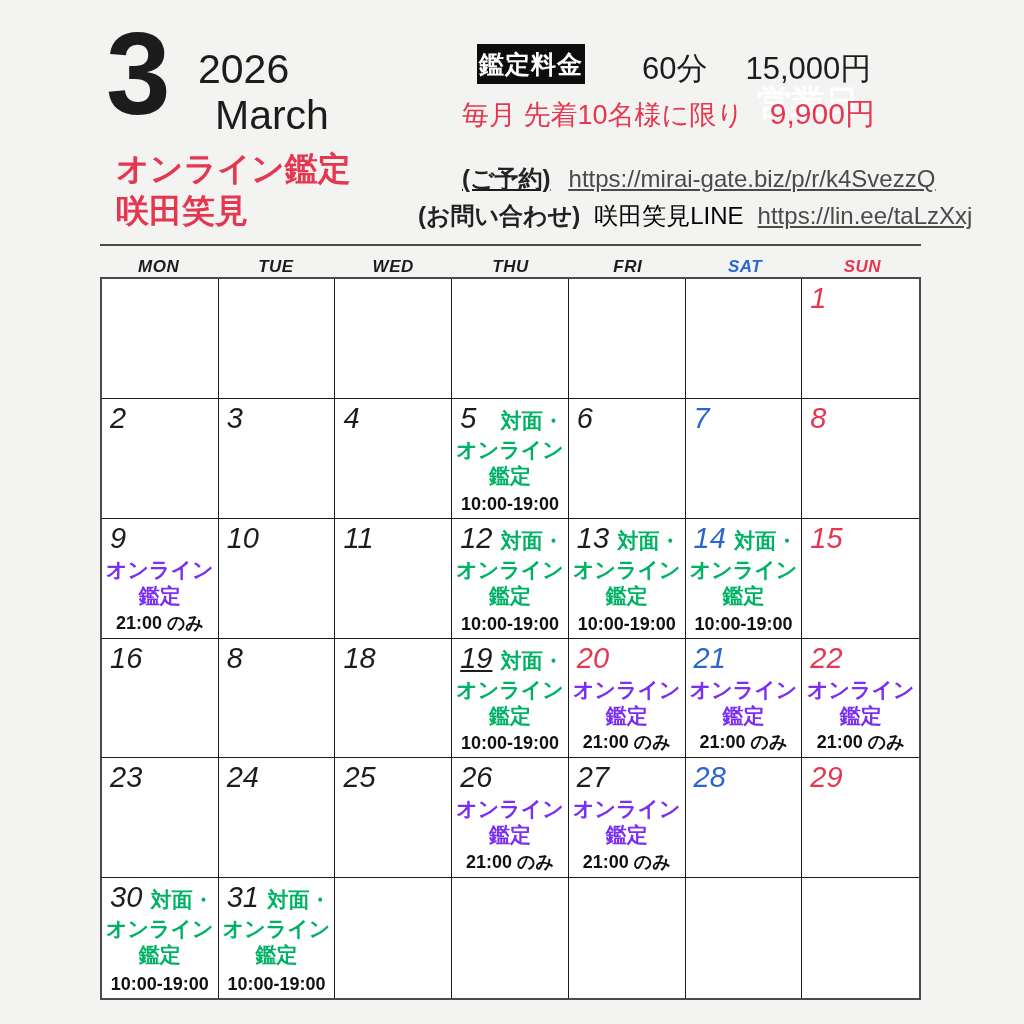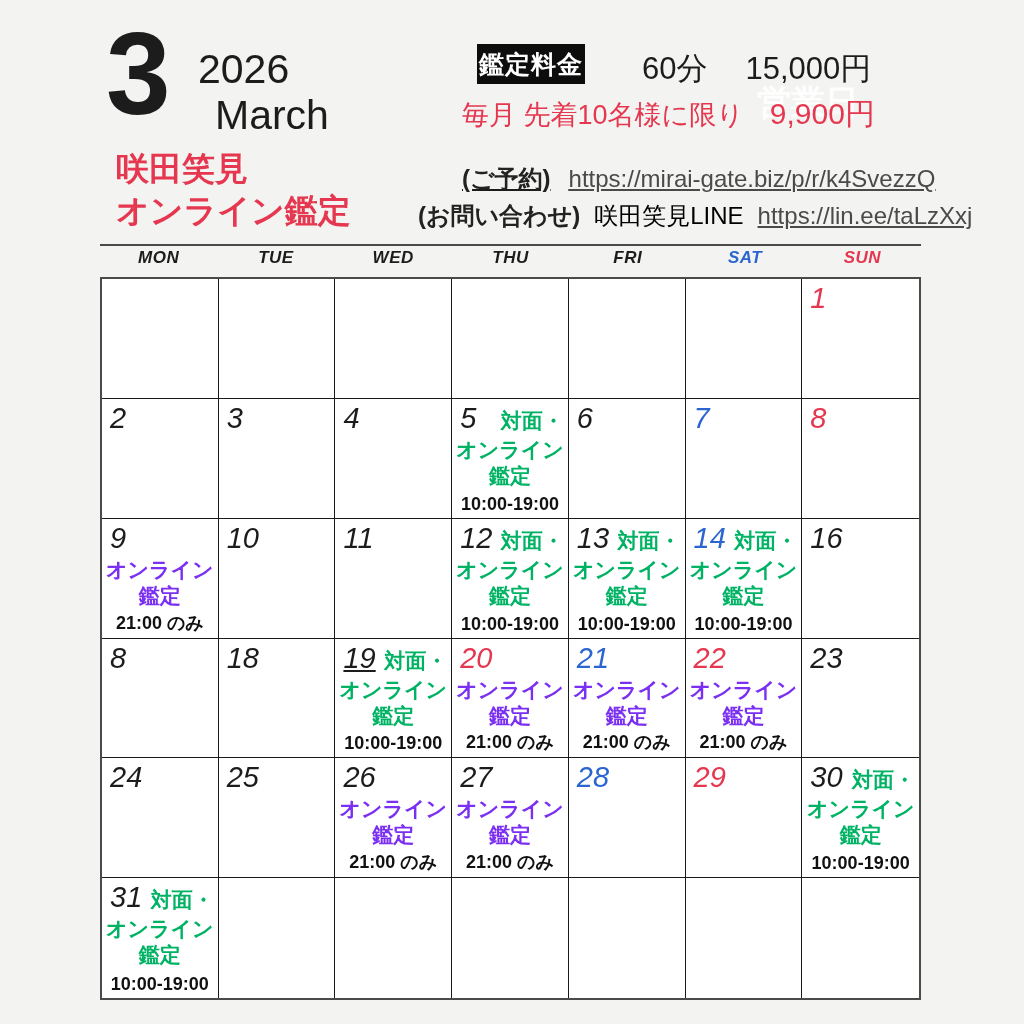--- a/index.html
+++ b/index.html
@@ -29,21 +29,21 @@
 
   
   .reserve-row{left:462px;top:163px;display:flex;gap:18px;align-items:baseline;text-decoration:underline;}
   .contact-row{left:418px;top:200px;display:flex;gap:14px;align-items:baseline;}
   .link-label{font-size:24px;font-weight:bold;color:#222;}
   .contact-name{font-size:24px;color:#000000;}
   .url-link{font-size:24px;color:var(--link-gray,#4a4a4a);text-decoration:underline;cursor:pointer;}
 
   
   .weekday-row{left:100px;top:244px;width:821px;border-top:2px solid #4a4a4a;
-    display:flex;padding-top:2px;box-sizing:border-box;}
+    display:flex;padding-top:11px;box-sizing:border-box;}
   .wd{flex:1;text-align:center;font-size:17px;font-weight:bold;font-style:italic;letter-spacing:0.5px;}
 
   
   .calendar-grid{left:100px;top:277px;width:821px;height:723px;background:var(--cell-bg,#fff);
     border:2px solid #4a4a4a;box-sizing:border-box;
     display:grid;grid-template-columns:repeat(7,1fr);grid-template-rows:repeat(6,1fr);}
   .cell{position:relative;border-right:1.5px solid #1a1a1a;border-bottom:1.5px solid #1a1a1a;
     box-sizing:border-box;padding:2px 3px;overflow:hidden;}
   .cell:nth-child(7n){border-right:none;}
   .cell:nth-child(n+36){border-bottom:none;}
@@ -54,22 +54,22 @@
   .svc-time{position:absolute;left:0;right:0;bottom:3px;text-align:center;
     font-size:18px;font-weight:bold;color:#111;white-space:nowrap;}
 </style>
 </head>
 <body>
 
 <div class="abs month-number">3</div>
 <div class="abs year-label">2026</div>
 <div class="abs month-name">March</div>
 <div class="abs page-title">
+  <div>オンライン鑑定</div>
   <div>咲田笑見</div>
-  <div>オンライン鑑定</div>
 </div>
 
 <div class="abs fee-badge">鑑定料金</div>
 <div class="abs fee-line">
   <span>60分</span>
   <span>15,000円</span>
 </div>
 <div class="abs watermark">営業日</div>
 <div class="abs promo-line">
   <span>毎月 先着10名様に限り</span>
@@ -186,20 +186,25 @@
       <div class="cell-head">
         <span class="num" style="color: rgb(42, 101, 208);">14</span>
         <span class="inline-label" style="color: rgb(0, 179, 100);">対面・</span>
       </div>
       <div class="svc-line" style="color: rgb(0, 179, 100);">オンライン</div>
       <div class="svc-line" style="color: rgb(0, 179, 100);">鑑定</div>
       <div class="svc-time">10:00-19:00</div>
     </div>
     <div class="cell">
       <div class="cell-head">
+        <span class="num" style="color: rgb(229, 55, 79);">15</span>
+      </div>
+    </div>
+    <div class="cell">
+      <div class="cell-head">
         <span class="num" style="color: rgb(28, 28, 28);">16</span>
       </div>
     </div>
     <div class="cell">
       <div class="cell-head">
         <span class="num" style="color: rgb(28, 28, 28);">8</span>
       </div>
     </div>
     <div class="cell">
       <div class="cell-head">

